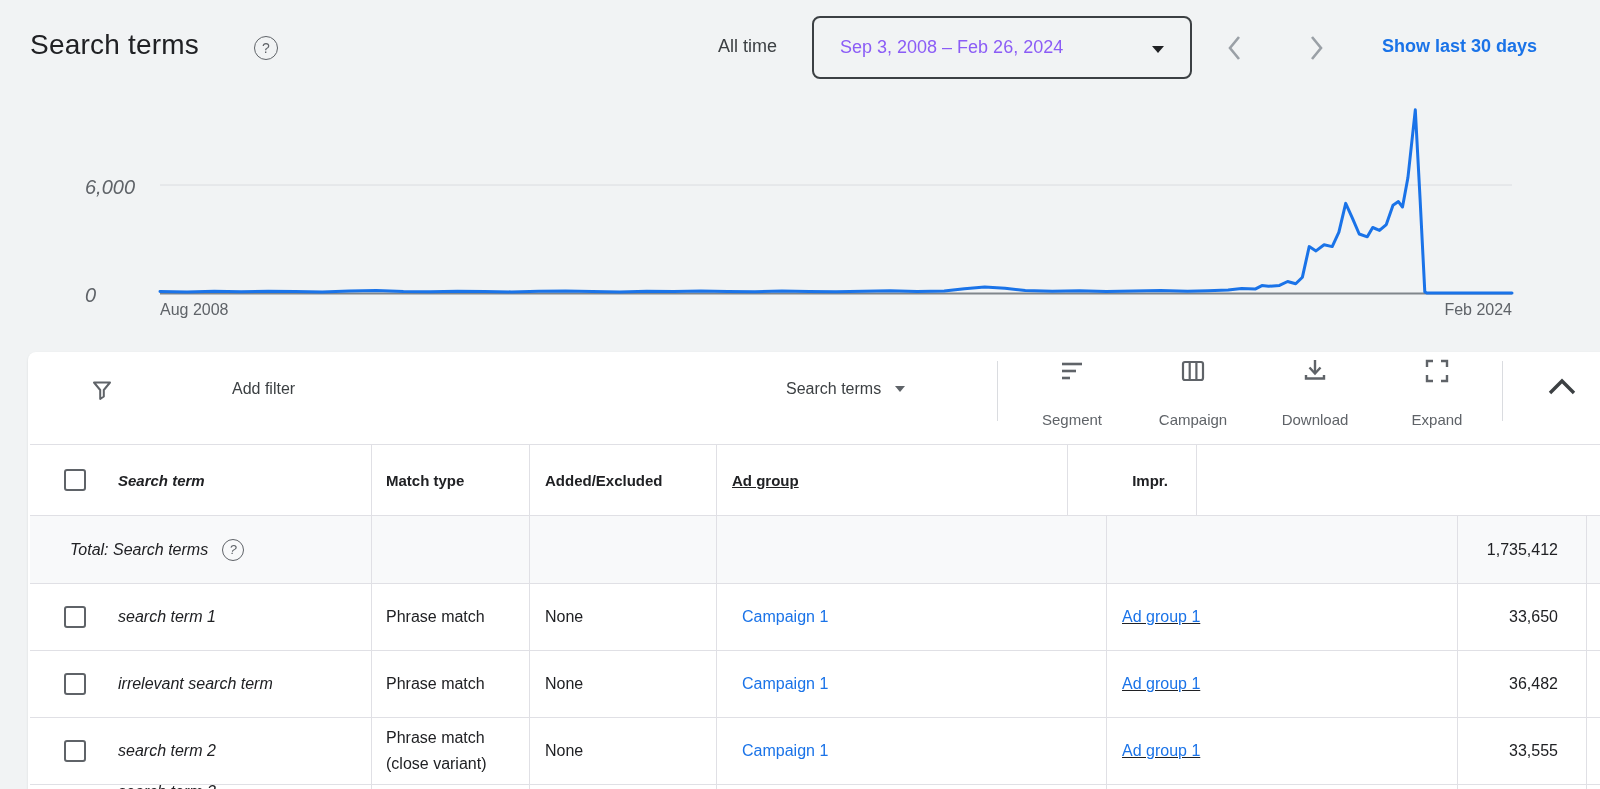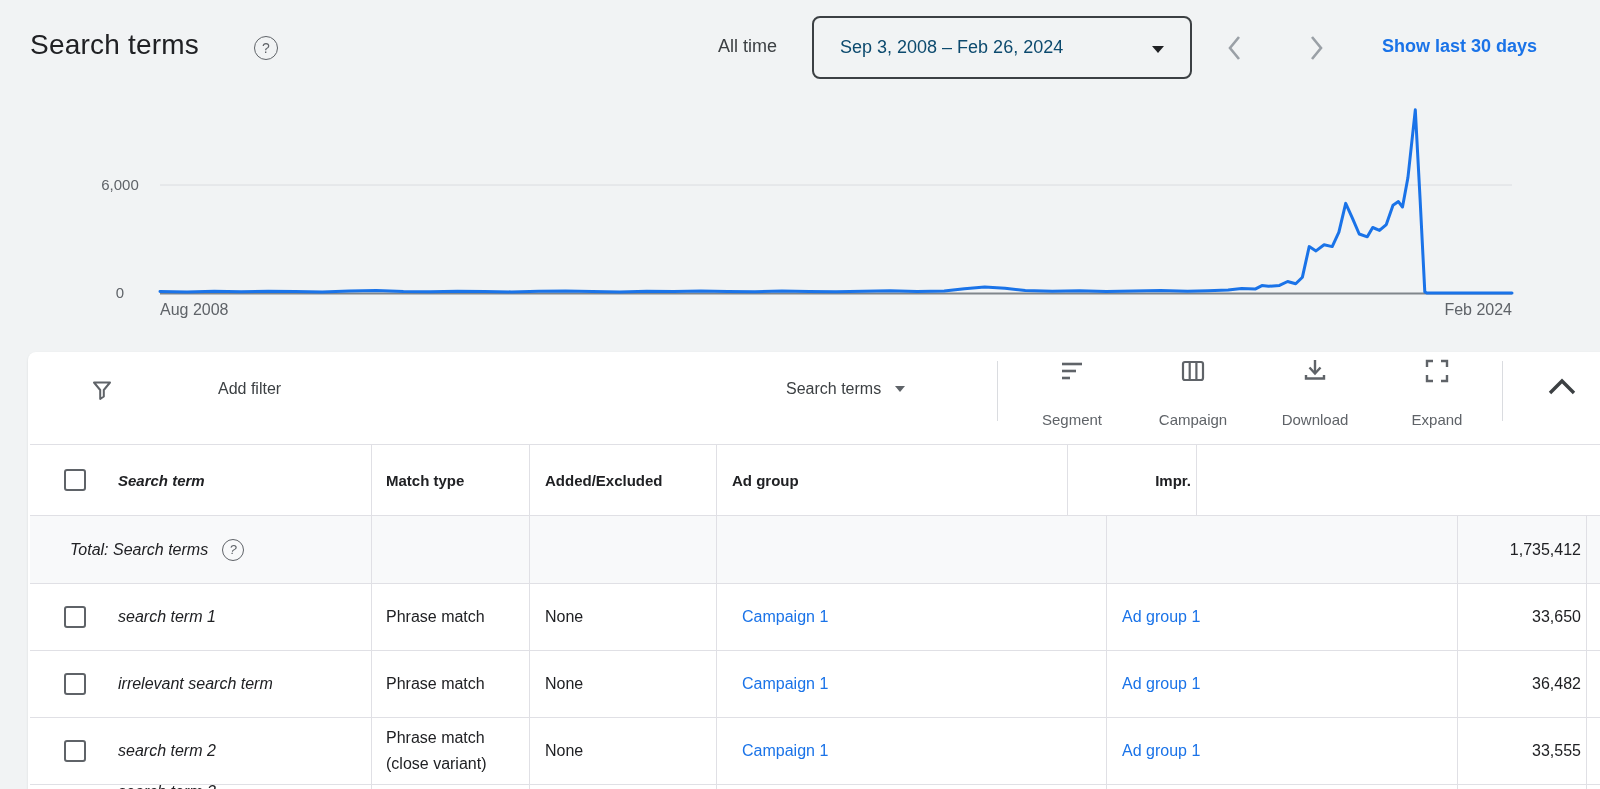--- a/index.html
+++ b/index.html
@@ -12,64 +12,64 @@
   #app{position:relative;width:1600px;height:789px;overflow:hidden;}
 
   
   .page-title{position:absolute;left:30px;top:29px;font-size:28px;color:#202124;letter-spacing:.2px;}
   .help-circle{position:absolute;display:flex;align-items:center;justify-content:center;
     border:1.5px solid #5f6368;border-radius:50%;color:#5f6368;}
   #title-help{left:254px;top:36px;width:24px;height:24px;font-size:14px;}
   .time-scope{position:absolute;left:718px;top:36px;font-size:18px;color:var(--txt3);}
   .date-box{position:absolute;left:812px;top:16px;width:380px;height:63px;
     border:2px solid #3c4043;border-radius:8px;display:flex;align-items:center;cursor:pointer;}
-  .date-box .dtext{margin-left:26px;font-size:18px;color:#0c4a6e;}
+  .date-box .dtext{margin-left:26px;font-size:18px;color:#8b5cf6;}
   .caret{width:0;height:0;border-left:6px solid transparent;border-right:6px solid transparent;
     border-top:7px solid #202124;}
   .date-box .caret{position:absolute;right:26px;top:28px;}
   .nav-chev{position:absolute;top:33px;width:30px;height:30px;cursor:pointer;}
   #chev-prev{left:1221px;} #chev-next{left:1300px;}
   .show-last{position:absolute;left:1382px;top:36px;font-size:18px;color:var(--blue);
     font-weight:700;cursor:pointer;}
 
   
   #chart-svg{position:absolute;left:0;top:0;}
-  .ytick{position:absolute;width:70px;text-align:center;font-size:15px;color:var(--txt2);}
+  .ytick{position:absolute;width:70px;text-align:left;font-size:20px;color:var(--txt2);font-style:italic;}
   #ytick-6000{left:85px;top:176px;} #ytick-0{left:85px;top:284px;}
   .xtick{position:absolute;font-size:16px;color:var(--txt2);top:301px;}
   #xtick-start{left:160px;} #xtick-end{left:1392px;width:120px;text-align:right;}
 
   
   .card{position:absolute;left:28px;top:352px;width:1592px;height:450px;background:var(--card);
     border-radius:8px 8px 0 0;box-shadow:0 1px 2px rgba(60,64,67,.15);}
 
   
   .tb-item{position:absolute;display:flex;align-items:center;}
   #filter-btn{left:86px;top:374px;width:32px;height:32px;justify-content:center;cursor:pointer;}
-  #add-filter{left:218px;top:380px;font-size:16px;color:var(--txt3);cursor:pointer;}
+  #add-filter{left:232px;top:380px;font-size:16px;color:var(--txt3);cursor:pointer;}
   #view-selector{left:786px;top:380px;font-size:16px;color:var(--txt3);cursor:pointer;}
   #view-selector .caret{margin-left:14px;border-top-color:#5f6368;border-left-width:5px;border-right-width:5px;border-top-width:6px;}
   .tb-divider{position:absolute;top:361px;width:1px;height:60px;background:#dadce0;}
   .icon-btn{position:absolute;top:358px;width:104px;height:70px;display:flex;flex-direction:column;
     align-items:center;justify-content:space-between;cursor:pointer;color:var(--txt2);}
   .icon-btn .lbl{font-size:15px;color:var(--txt2);}
   #collapse-btn{position:absolute;left:1544px;top:372px;width:36px;height:30px;display:flex;
     align-items:center;justify-content:center;cursor:pointer;}
 
   
   .table{position:absolute;left:30px;top:444px;width:1590px;}
   .t-row{display:flex;border-bottom:1px solid var(--border);background:#fff;}
   .t-row.header{height:72px;border-top:1px solid var(--border);}
   .t-row.total{height:68px;background:var(--totalbg);}
   .t-row.data{height:67px;}
   .cell{display:flex;align-items:center;border-right:1px solid var(--border);
     font-size:16px;color:var(--txt);overflow:hidden;}
   .c1{width:342px;font-style:italic;} .c2{width:158px;padding-left:14px;} .c3{width:187px;padding-left:15px;}
-  .c4{width:390px;padding-left:25px;} .c5{width:351px;padding-left:15px;}
-  .c6{width:129px;justify-content:flex-end;padding-right:5px;}
+  .c4{width:390px;padding-left:25px;} .c5{width:351px;padding-left:15px;text-decoration:underline;}
+  .c6{width:129px;justify-content:flex-end;padding-right:28px;}
   .c7{flex:1;border-right:none;}
   .header .cell{font-size:15px;font-weight:700;color:#202124;}
   .checkbox{width:22px;height:22px;border:2px solid #5f6368;border-radius:3px;background:#fff;
     margin-left:34px;flex:none;cursor:pointer;}
   .c1 .rowlabel{margin-left:32px;}
   .total .c1{padding-left:40px;font-size:16px;}
   #total-help{position:static;width:22px;height:22px;font-size:13px;margin-left:14px;flex:none;}
   .match{white-space:pre-line;line-height:26px;}
   a.tlink{color:var(--blue);text-decoration:none;cursor:pointer;}
   .t-row.partial .cell{align-items:flex-start;}

